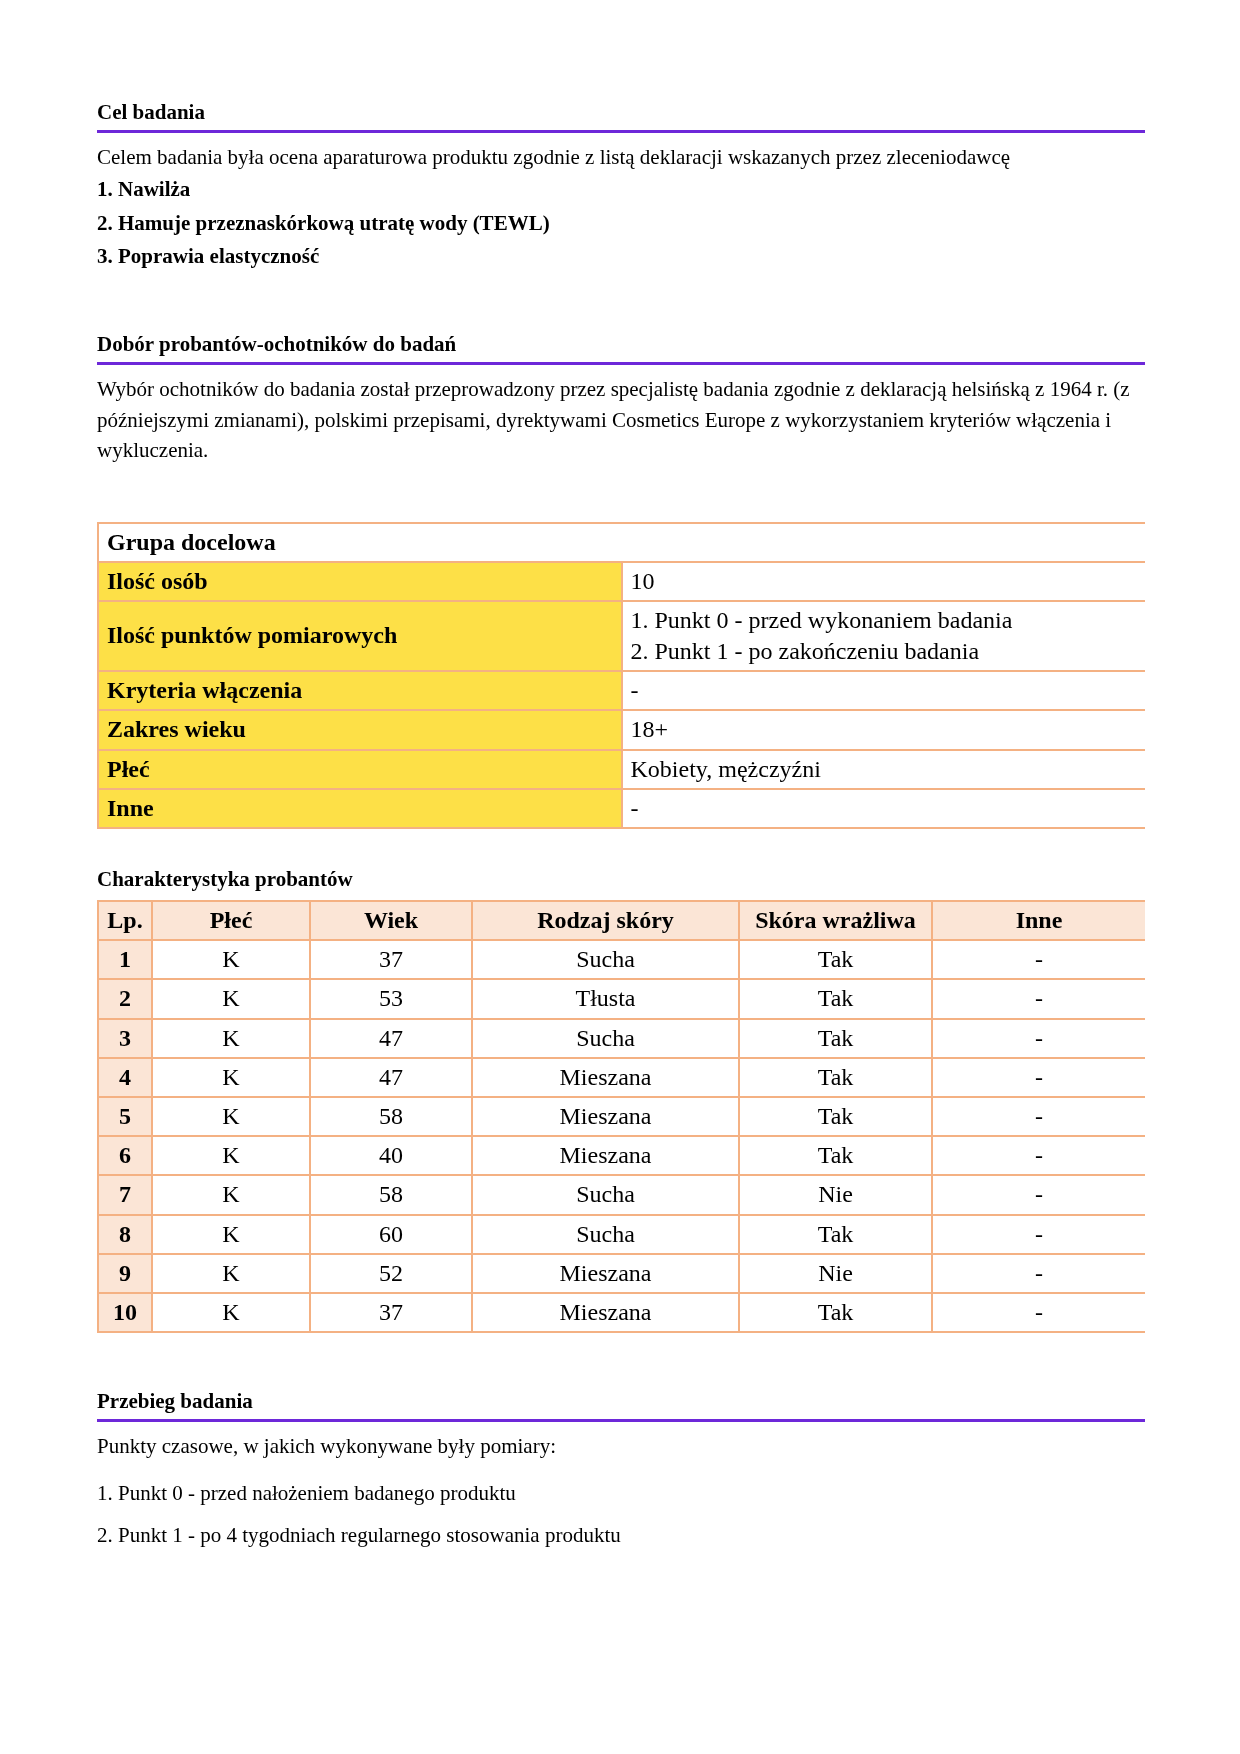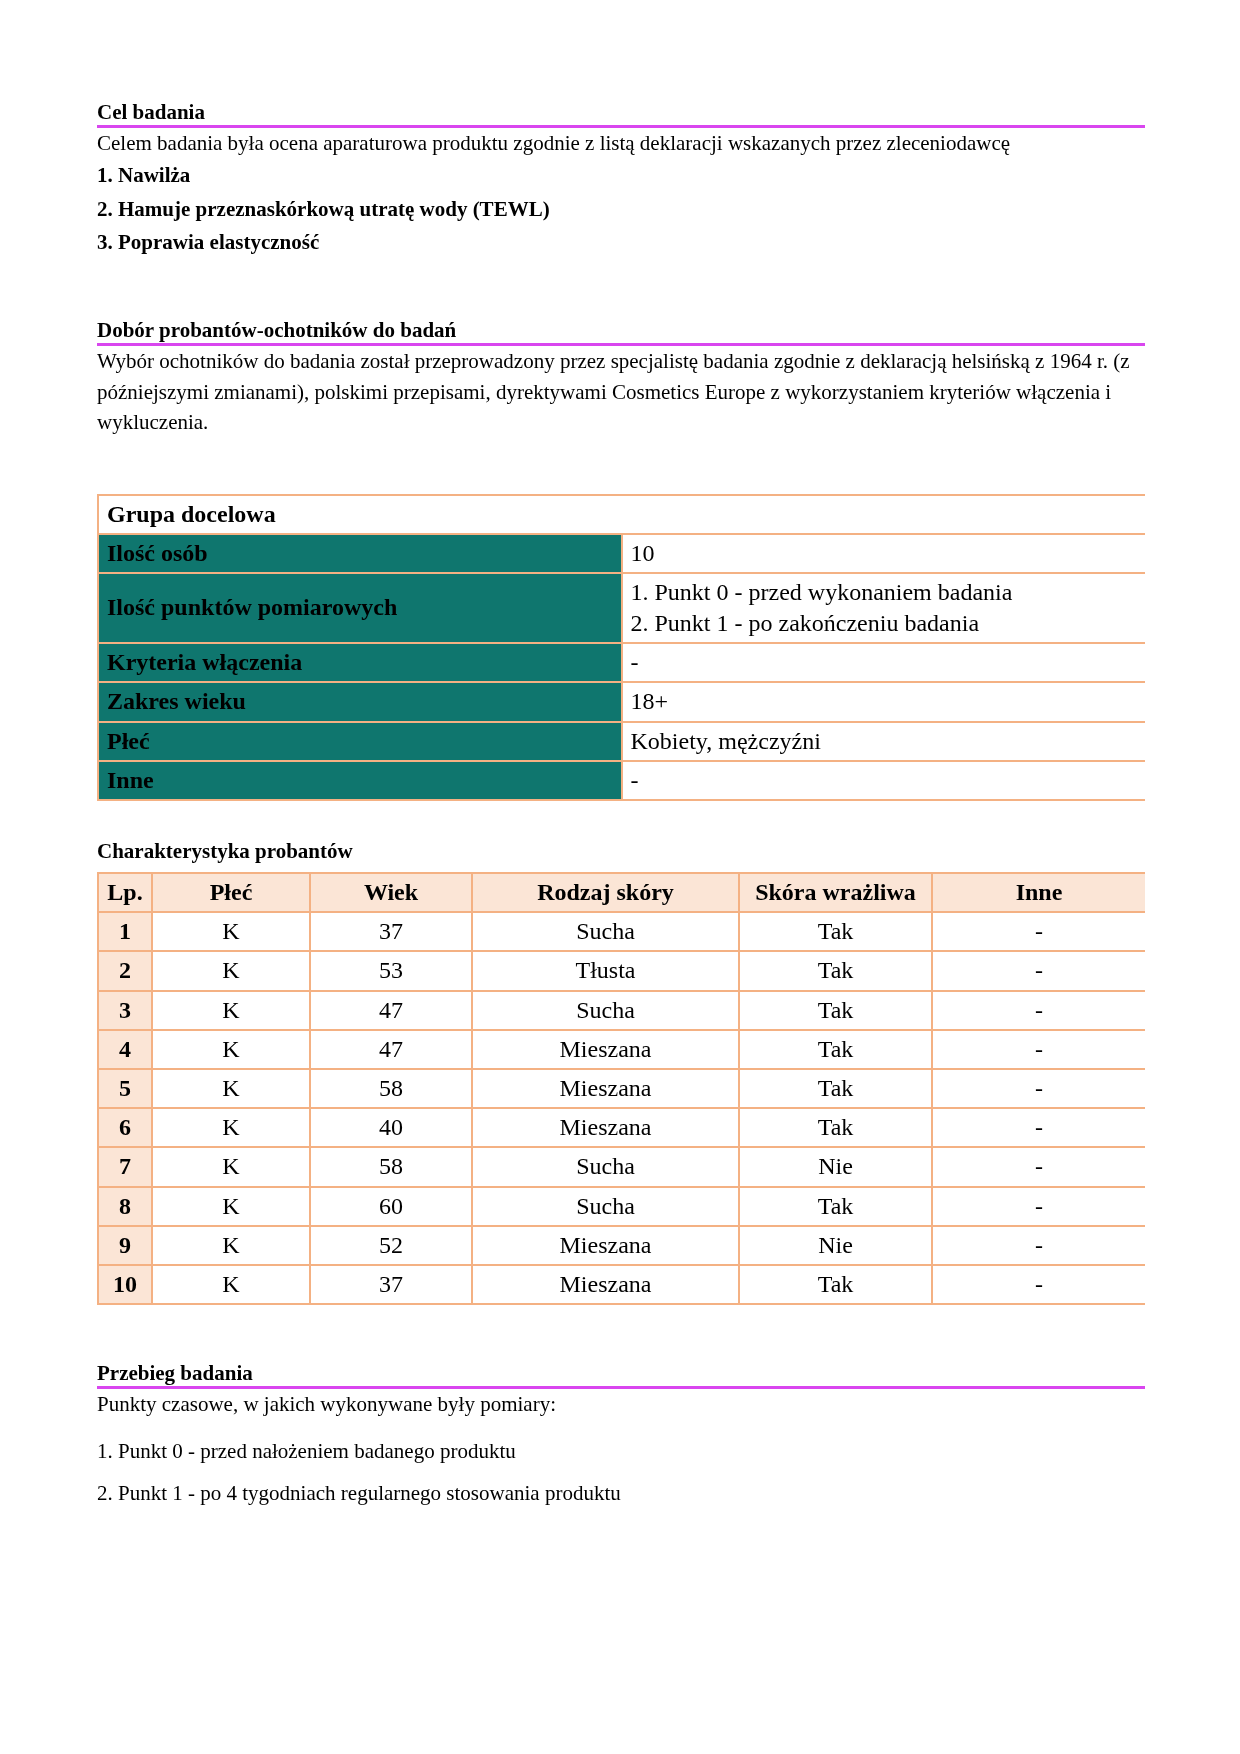--- a/index.html
+++ b/index.html
@@ -9,38 +9,39 @@
     width:1240px; height:1754px;
     background:#ffffff;
     font-family:"Liberation Serif", serif;
     color:#000000;
     overflow:hidden;
   }
   .content { padding:100px 95px 0 97px; }
 
   .section-heading {
     font-size:21px; font-weight:bold;
-    border-bottom:3px solid #d946ef;
+    padding-bottom:5px;
+    border-bottom:3px solid #6d28d9;
   }
   .section-heading.no-rule { border-bottom:none; padding-bottom:0; }
 
-  .body-text { font-size:21px; line-height:1.45; }
+  .body-text { font-size:21px; line-height:1.45; margin-top:9px; }
 
   .claims { margin-top:4px; }
   .claim-item { font-size:21px; font-weight:bold; line-height:1.25; margin-bottom:7px; }
 
   .gap-lg { height:56px; }
   .gap-md { height:38px; }
 
   table { border-collapse:collapse; width:100%; table-layout:fixed; font-size:24px; }
   td, th { border:2px solid #F4B183; border-right:none; padding:3px 8px; line-height:1.3; }
 
   
   .kv-table .table-title-cell { background:#ffffff; font-weight:bold; text-align:left; }
-  .kv-table .label-cell { background:#0f766e; font-weight:bold; width:314px; text-align:left; vertical-align:middle; }
+  .kv-table .label-cell { background:#fde047; font-weight:bold; width:314px; text-align:left; vertical-align:middle; }
   .kv-table .value-cell { background:#ffffff; text-align:left; vertical-align:middle; }
 
   
   .char-table th { background:#FBE5D6; font-weight:bold; text-align:center; height:32px; }
   .char-table td { text-align:center; height:31px; background:#ffffff; }
   .char-table td.num-cell { background:#FBE5D6; font-weight:bold; }
   .col-lp { width:54px; } .col-plec { width:158px; } .col-wiek { width:162px; }
   .col-skora { width:267px; } .col-wrazliwa { width:193px; } .col-inne { width:auto; }
 
   .points { margin-top:16px; }

